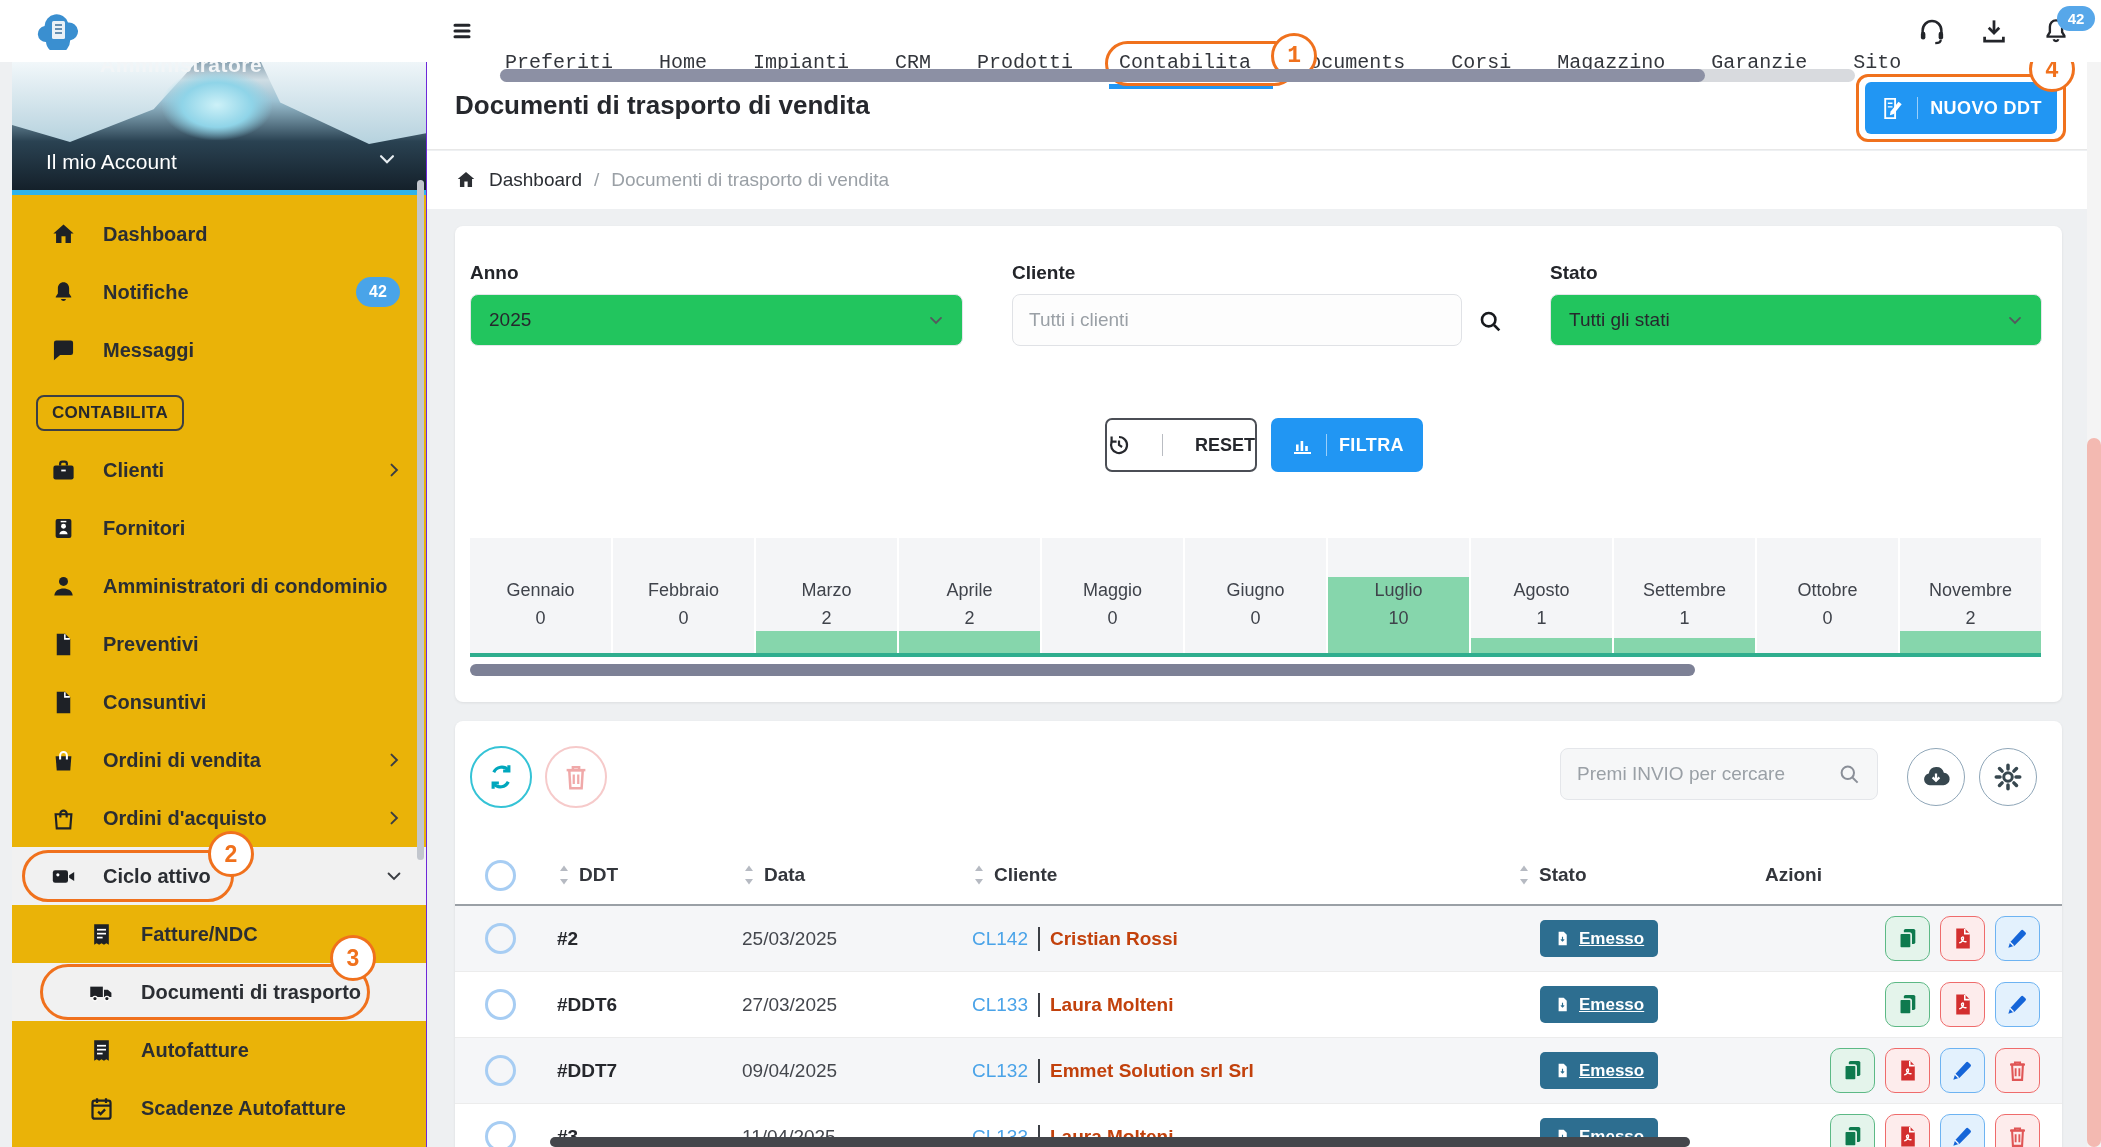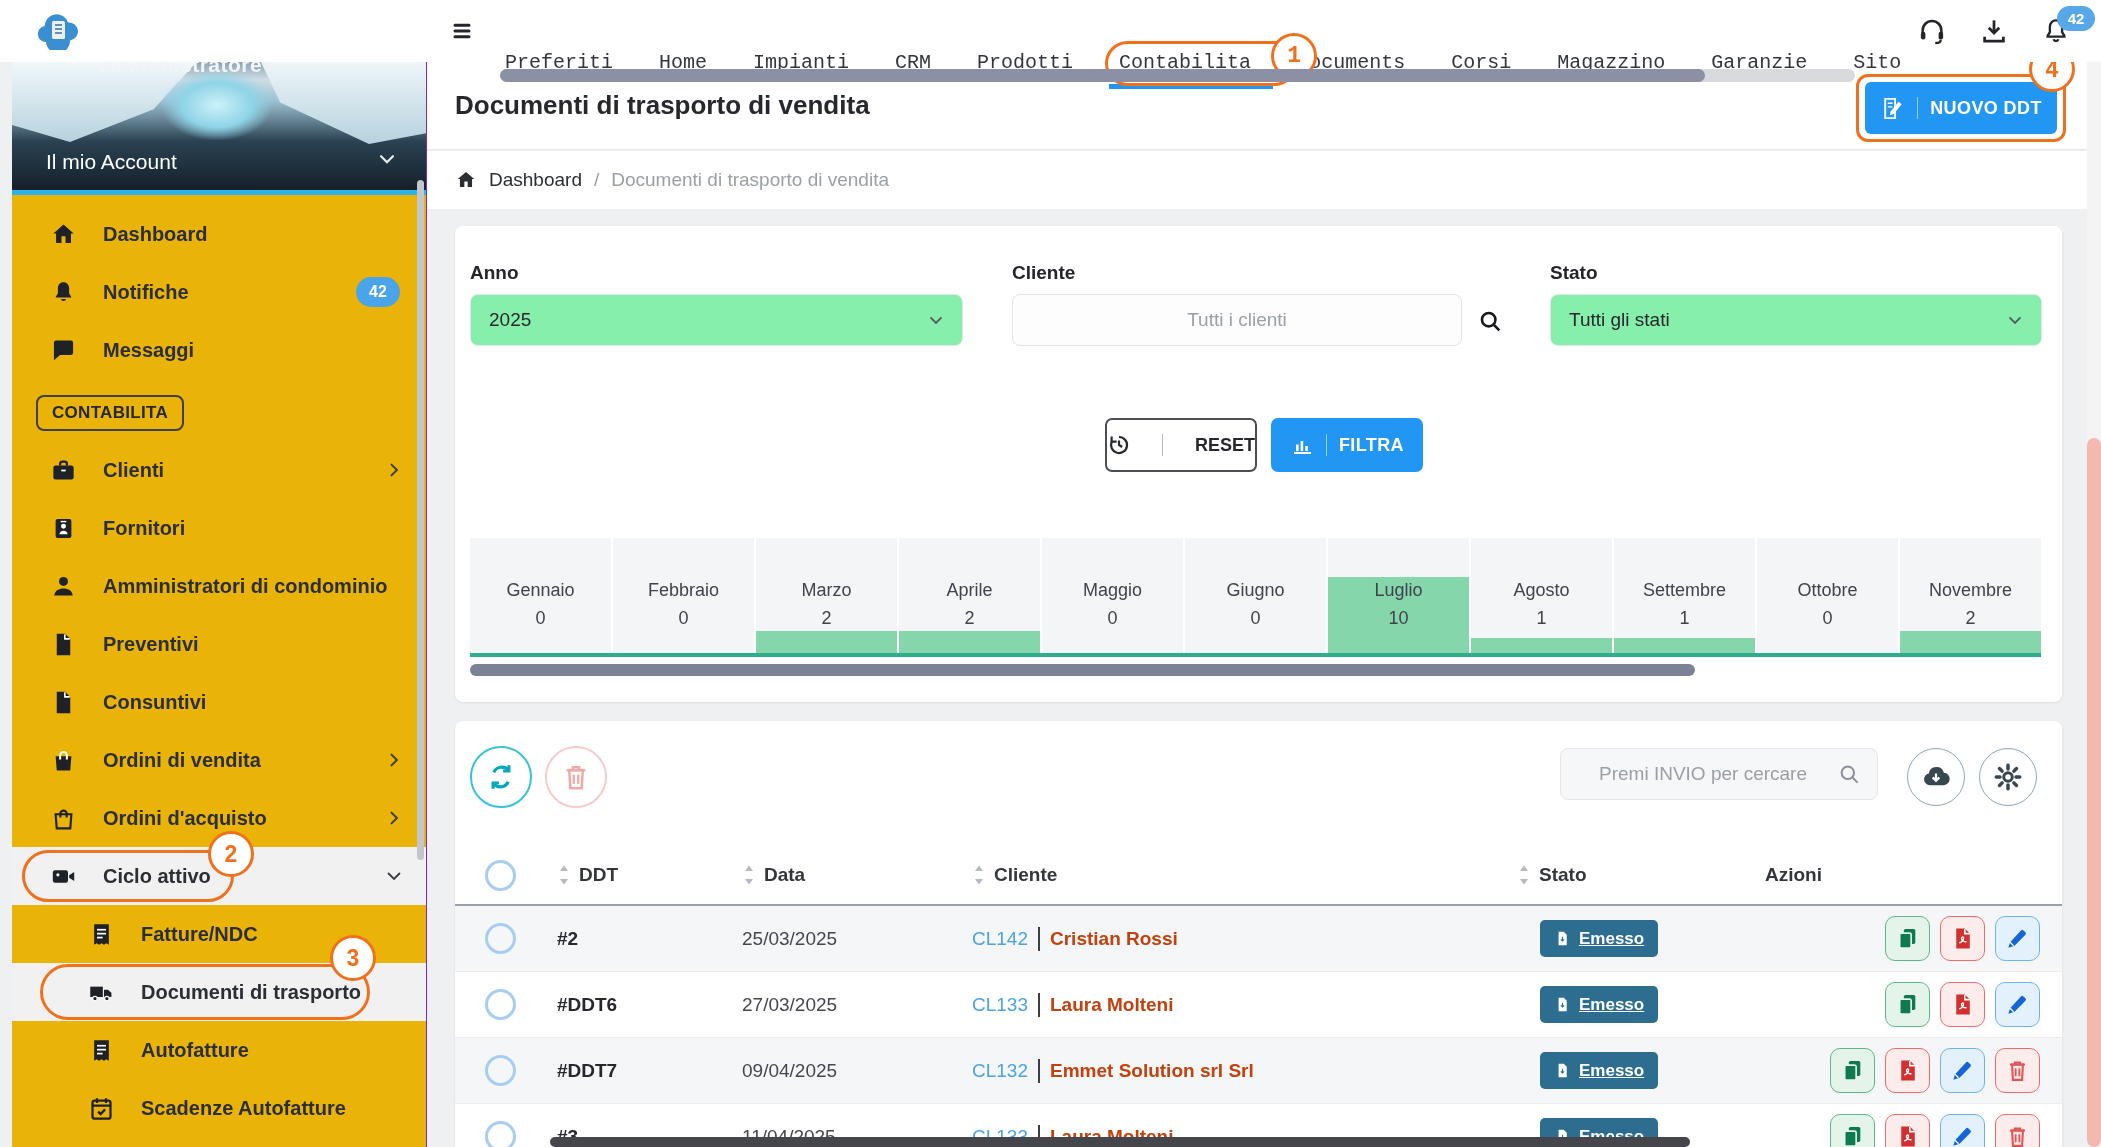--- a/index.html
+++ b/index.html
@@ -63,23 +63,23 @@
   .new-ddt { width:192px; height:52px; }
   .new-ddt .icon { width:25px; height:25px; }
 
   .content { position:absolute; top:147px; left:0; right:0; bottom:0; }
   .card { position:absolute; left:40px; width:1607px; background:#fff; border-radius:8px; box-shadow:0 1px 3px rgba(0,0,0,.08); }
   .filter-card { top:17px; height:476px; }
   .table-card { top:512px; height:600px; border-radius:8px 8px 0 0; }
 
   .f-label { position:absolute; font-size:19px; font-weight:700; color:#23252a; top:36px; }
   .select, .text-input { position:absolute; top:68px; height:52px; border-radius:8px; font-size:19px; }
-  .select { background:#86efac; border:1px solid #e4e6ea; display:flex; align-items:center; padding:0 18px; cursor:pointer; color:#26282d; }
+  .select { background:#22c55e; border:1px solid #e4e6ea; display:flex; align-items:center; padding:0 18px; cursor:pointer; color:#26282d; }
   .select .chev { position:absolute; right:16px; width:20px; height:20px; color:#55585e; }
-  .text-input { background:#fdfdfd; border:1px solid #e0e2e6; padding:7px 16px; color:#26282d; font-family:inherit; outline:none;text-align:center; }
+  .text-input { background:#fdfdfd; border:1px solid #e0e2e6; padding:7px 16px; color:#26282d; font-family:inherit; outline:none; }
   .text-input::placeholder { color:#9aa0a6; }
   .search-glyph { position:absolute; top:82px; left:1022px; width:26px; height:26px; color:#17191d; cursor:pointer; }
 
   .btn-reset { position:absolute; left:650px; top:192px; width:152px; height:54px; display:flex; align-items:center; justify-content:space-between;
     background:#fff; border:2px solid #4b4e55; border-radius:7px; font-size:18px; font-weight:700; color:#26282d; cursor:pointer; font-family:inherit; }
   .btn-reset .icon { width:24px; height:24px; color:#26282d; }
   .btn-reset .btn-divider { background:#b9bcc2; }
   .btn-filtra { position:absolute; left:816px; top:192px; width:152px; height:54px;border-radius:7px; }
   .btn-filtra .icon { width:24px; height:24px; }
 

